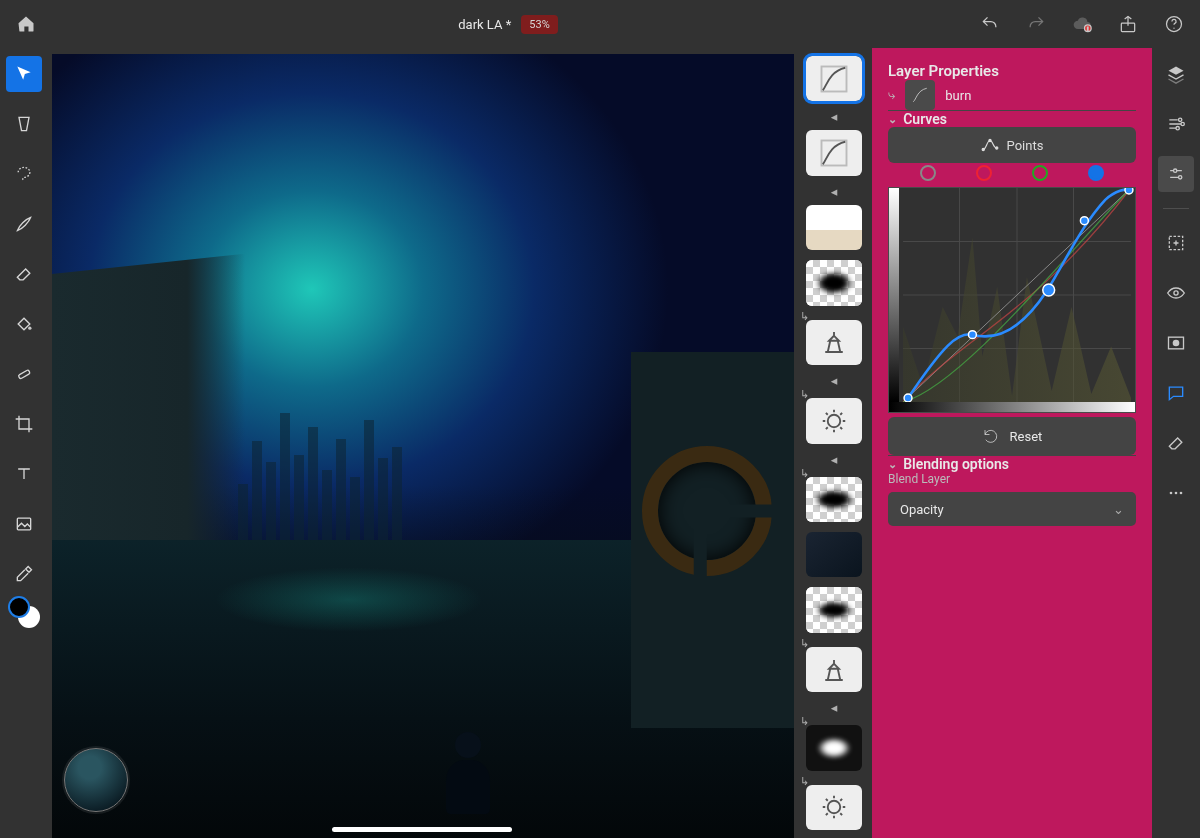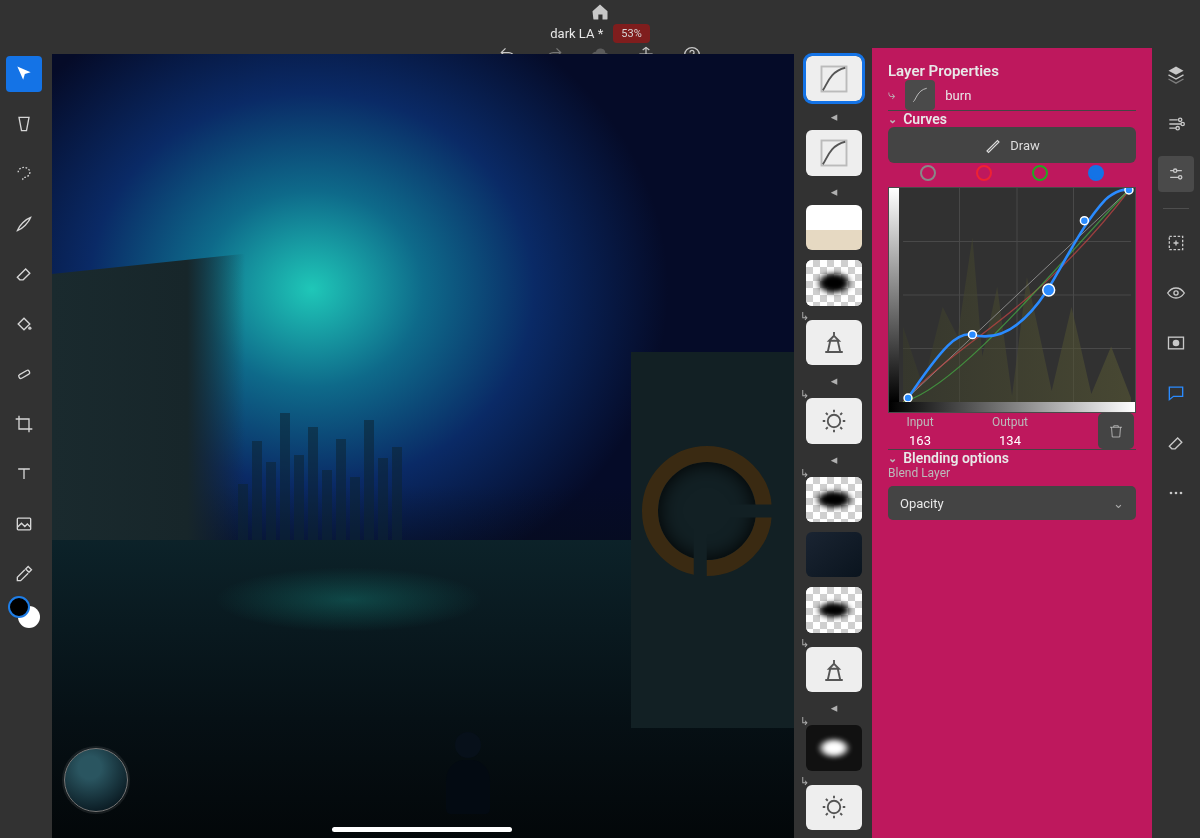--- a/index.html
+++ b/index.html
@@ -10,21 +10,20 @@
   color: #e8e8e8;
   font-size: 13px;
   overflow: hidden;
   user-select: none;
 }
 
 .topbar {
   height: 48px;
   display: flex; align-items: center; justify-content: space-between;
   padding: 0 14px;
-  flex-direction: column;
 }
 .topbar .left, .topbar .right { display:flex; align-items:center; gap:22px; }
 .doc-title { display:flex; align-items:center; gap:10px; }
 .zoom-pill { background:#7f1d1d; color:#d6d6d6; font-size:11px; padding:3px 8px; border-radius:4px; }
 .icon-btn { width:24px; height:24px; display:flex; align-items:center; justify-content:center; cursor:pointer; color:#c8c8c8; }
 .icon-btn svg { width:20px; height:20px; stroke:currentColor; fill:none; stroke-width:1.5; }
 .icon-btn.cloud-err svg .cloud { fill:#5c5c5c; stroke:none;}
 .icon-btn.cloud-err .alert { fill:#d33; }
 
 .main { display:flex; height:calc(100% - 48px); }
@@ -359,23 +358,26 @@
       <span>burn</span>
     </div>
     <hr class="sep">
     <div class="section-head">
       <span class="caret">⌄</span>
       <span>Curves</span>
     </div>
     <div class="seg">
       <div class="seg-btn">
         <svg viewBox="0 0 24 24">
-            <path d="M4 20 18 6l2 2L6 22z"></path>
+            <path d="M3 18c4 0 5-12 9-12s4 10 9 10"></path>
+            <circle cx="3" cy="18" r="1.5" fill="#ddd"></circle>
+            <circle cx="12" cy="6" r="1.5" fill="#ddd"></circle>
+            <circle cx="21" cy="16" r="1.5" fill="#ddd"></circle>
           </svg>
-        <span>Draw</span>
+        <span>Points</span>
       </div>
     </div>
     <div class="channels">
       <div class="chan rgb"></div>
       <div class="chan r"></div>
       <div class="chan g"></div>
       <div class="chan b"></div>
     </div>
 
     <div class="curves-box">
@@ -410,36 +412,28 @@
         <g fill="#2a8bff" stroke="#fff" stroke-width="1.5">
           <circle cx="5" cy="212" r="4"></circle>
           <circle cx="70" cy="148" r="4"></circle>
           <circle cx="147" cy="103" r="6"></circle>
           <circle cx="183" cy="33" r="4"></circle>
           <circle cx="228" cy="2" r="4"></circle>
         </g>
       </svg>
     </div>
 
-    <div class="io-row">
-      <div class="io-col">
-        <span class="io-lbl">Input</span>
-        <span class="io-val">163</span>
-      </div>
-      <div class="io-col">
-        <span class="io-lbl">Output</span>
-        <span class="io-val">134</span>
-      </div>
-      <div class="trash">
-          <svg viewBox="0 0 24 24">
-            <path d="M4 7h16M9 7V5h6v2M6 7l1 13h10l1-13"></path>
-          </svg>
-        </div>
-    </div>
-
+
+    <div class="reset-btn">
+      <svg viewBox="0 0 24 24" width="18" height="18" stroke="#ddd" fill="none">
+          <path d="M4 10a8 8 0 1 1 1 7"></path>
+          <path d="M4 4v6h6"></path>
+        </svg>
+      <span>Reset</span>
+    </div>
 
     <hr class="sep">
     <div class="section-head">
       <span class="caret">⌄</span>
       <span>Blending options</span>
     </div>
 
 
     <div>
       <div class="io-lbl" style="text-align:left">Blend Layer</div>

